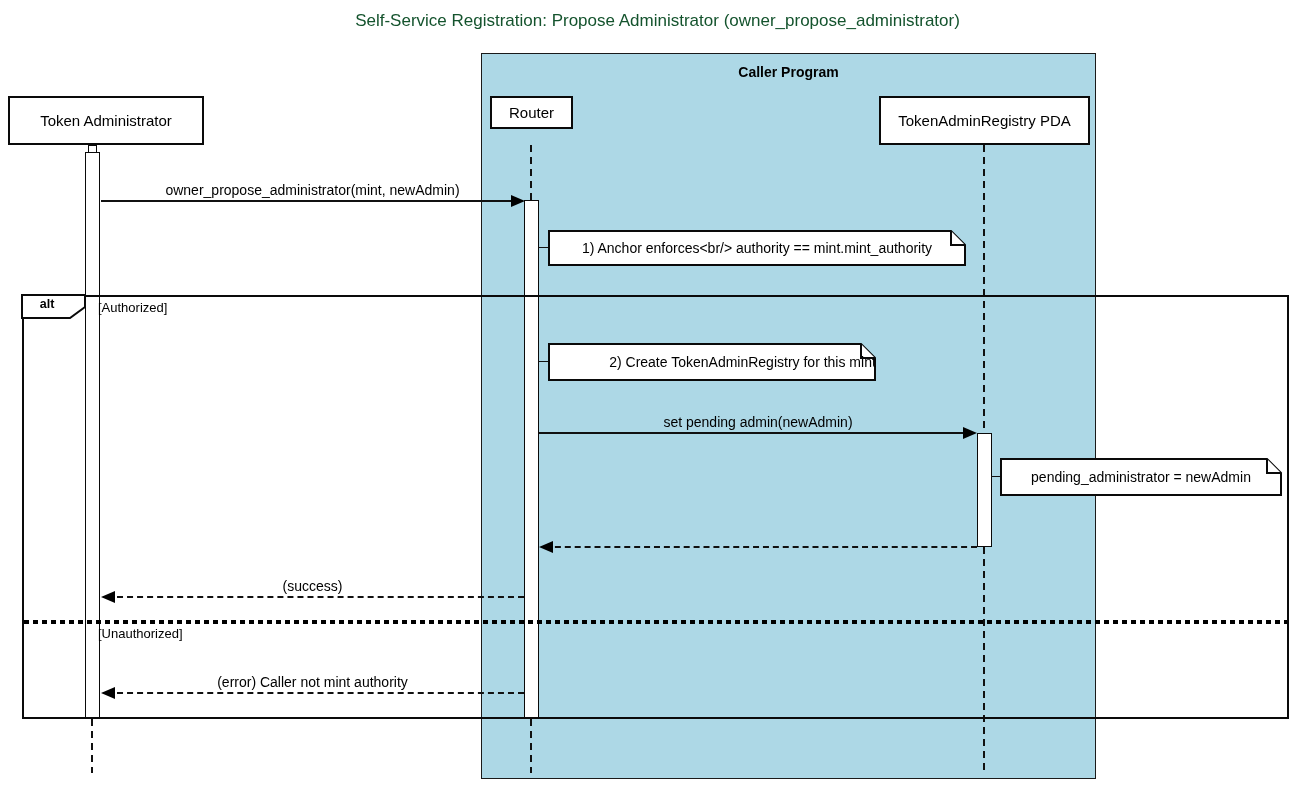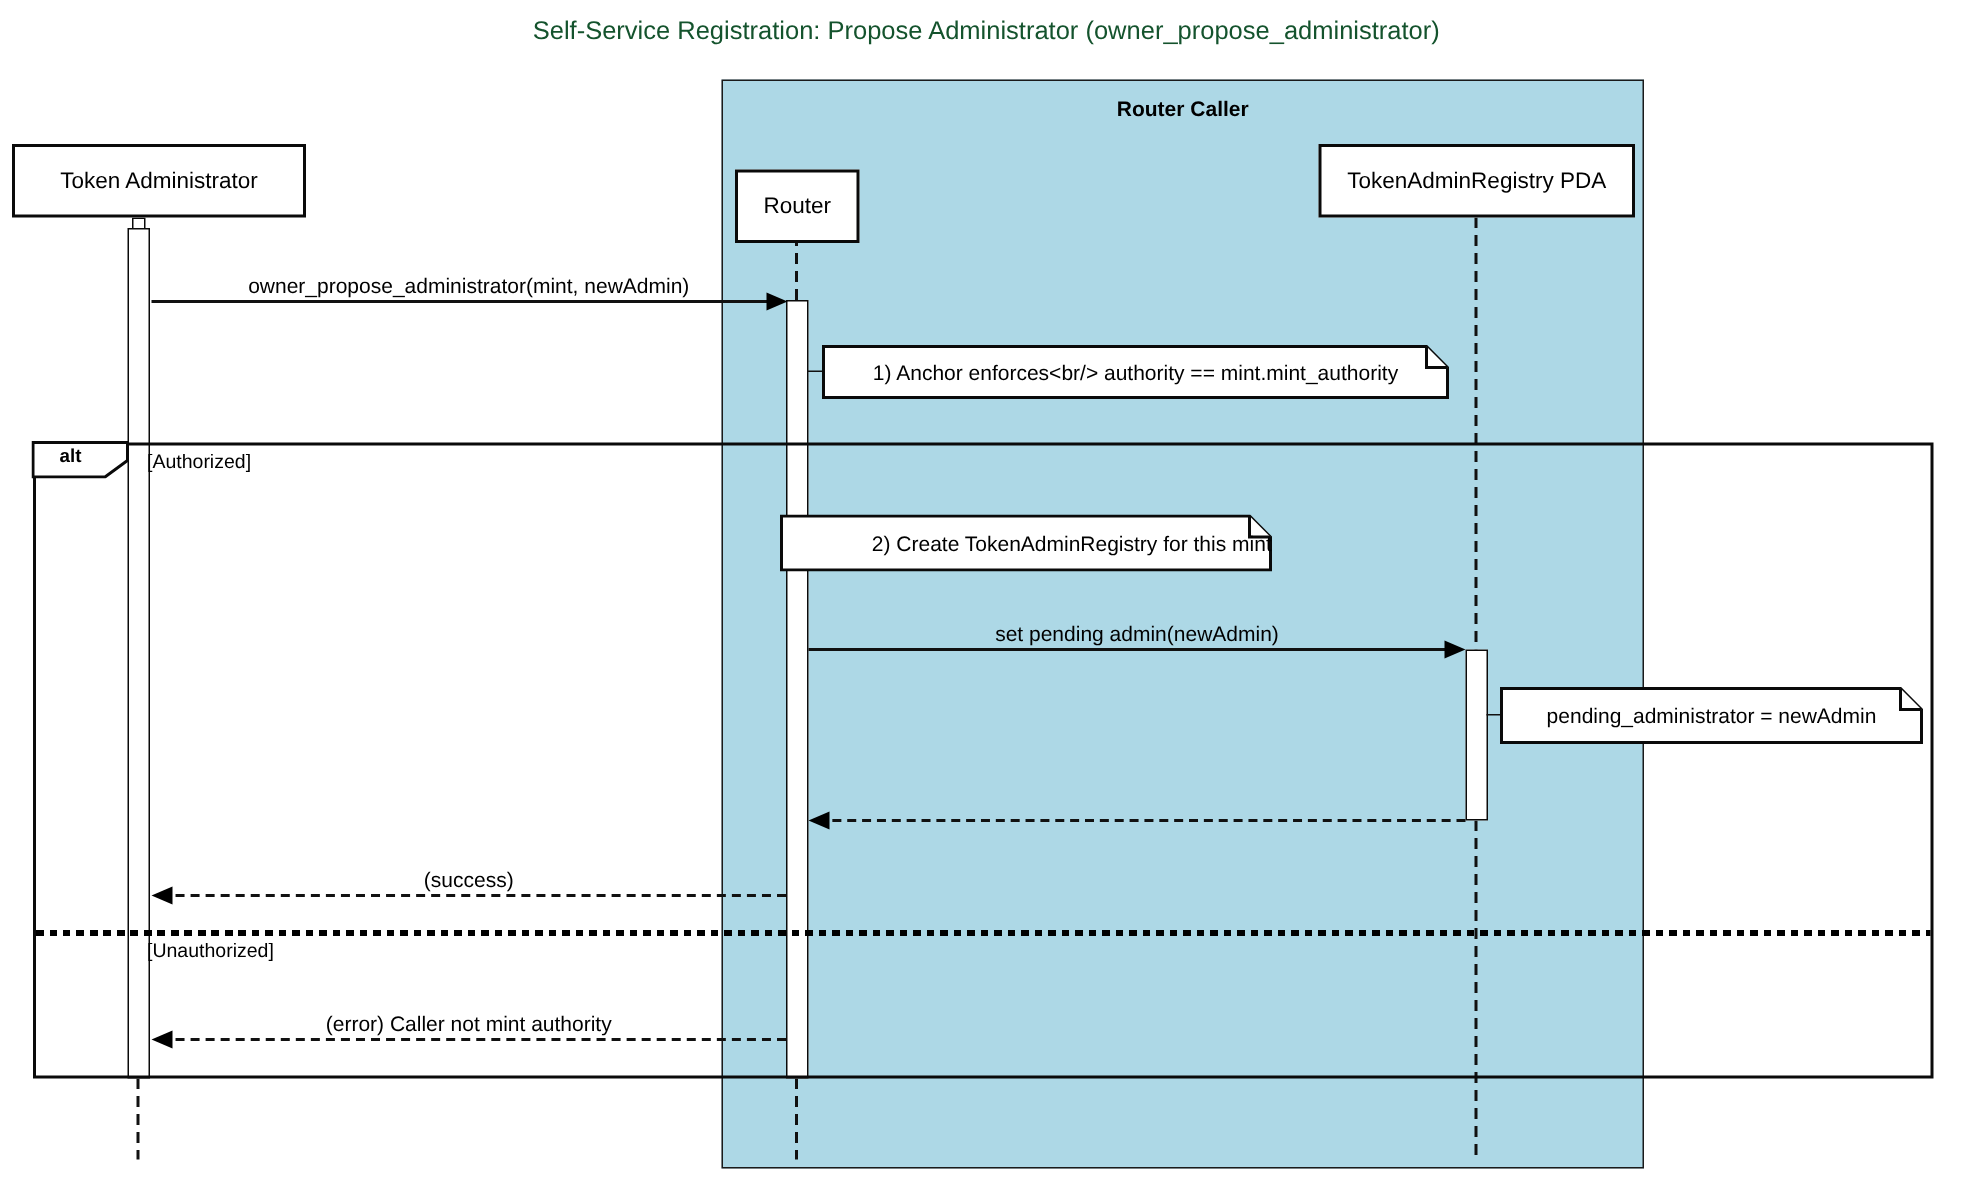--- a/index.html
+++ b/index.html
@@ -40,32 +40,32 @@
   .divider{left:24px;top:620px;width:1263px;height:3.5px;background:repeating-linear-gradient(90deg,#000 0 5px,transparent 5px 9px);z-index:5;}
 </style>
 </head>
 <body>
 
 <div class="canvas">
 
   <div class="abs title">Self-Service Registration: Propose Administrator (owner_propose_administrator)</div>
 
   <div class="abs group"></div>
-  <div class="abs group-title">Router Caller</div>
+  <div class="abs group-title">Caller Program</div>
 
   <div class="abs lifeline" style="left:530px;top:145px;height:55px;"></div>
   <div class="abs lifeline" style="left:983px;top:145px;height:288px;"></div>
   <div class="abs lifeline" style="left:91px;top:719px;height:54px;"></div>
   <div class="abs lifeline" style="left:530px;top:719px;height:54px;"></div>
   <div class="abs lifeline" style="left:983px;top:547px;height:226px;"></div>
 
   <div class="abs pbox" style="left:8px;top:96px;width:196px;height:49px;">
     <span>Token Administrator</span>
   </div>
-  <div class="abs pbox" style="left:490px;top:96px;width:83px;height:49px;margin-top:17px;">
+  <div class="abs pbox" style="left:490px;top:96px;width:83px;height:33px;">
     <span>Router</span>
   </div>
   <div class="abs pbox" style="left:879px;top:96px;width:211px;height:49px;">
     <span>TokenAdminRegistry PDA</span>
   </div>
 
   <div class="abs bar" style="left:88px;top:145px;width:9px;height:9px;"></div>
   <div class="abs bar" style="left:85px;top:152px;width:15px;height:567px;"></div>
   <div class="abs bar" style="left:524px;top:200px;width:15px;height:519px;"></div>
   <div class="abs bar" style="left:977px;top:433px;width:15px;height:114px;"></div>
@@ -86,21 +86,21 @@
   <div class="abs alt-frame"></div>
   <div class="abs pentagon">
     <svg width="66" height="25" viewBox="0 0 66 25">
       <polygon points="1,1 64,1 64,13 49,24 1,24" fill="#ffffff" stroke="#0a0a0a" stroke-width="2"></polygon>
     </svg>
   </div>
   <div class="abs op-label">alt</div>
   <div class="abs guard" style="left:98px;top:300px;">[Authorized]</div>
 
   <div class="abs nconn" style="left:538px;top:361px;width:10px;"></div>
-  <div class="abs note" style="left:520px;top:343px;width:389px;height:38px;text-align:right;">
+  <div class="abs note" style="left:548px;top:343px;width:389px;height:38px;text-align:right;">
     <svg width="328" height="38" viewBox="0 0 328 38">
       <polygon points="1,1 313,1 327,15 327,37 1,37" fill="#ffffff" stroke="#0a0a0a" stroke-width="2"></polygon>
       <polyline points="313,1 313,15 327,15" fill="#ffffff" stroke="#0a0a0a" stroke-width="2"></polyline>
     </svg>
     <span class="note-text">2) Create TokenAdminRegistry for this mint</span>
   </div>
 
   <div class="abs mlabel" style="left:539px;top:414px;width:438px;">set pending admin(newAdmin)</div>
   <div class="abs mline" style="left:539px;top:432px;width:430px;"></div>
   <div class="abs ahead right" style="left:963px;top:427px;"></div>

